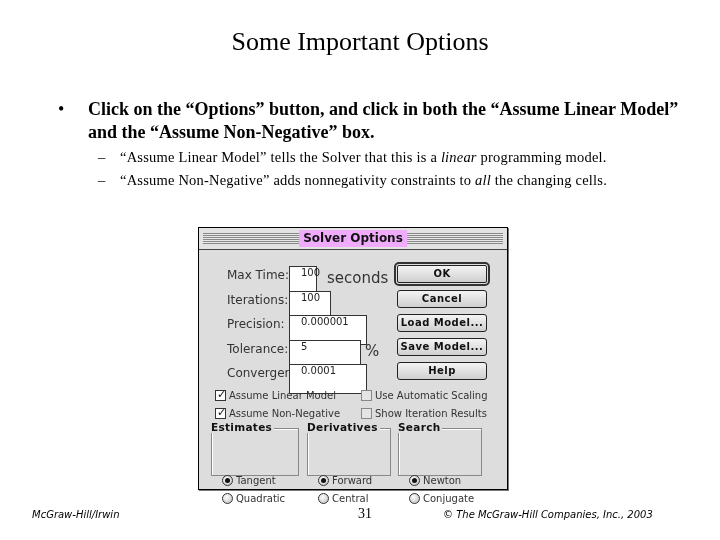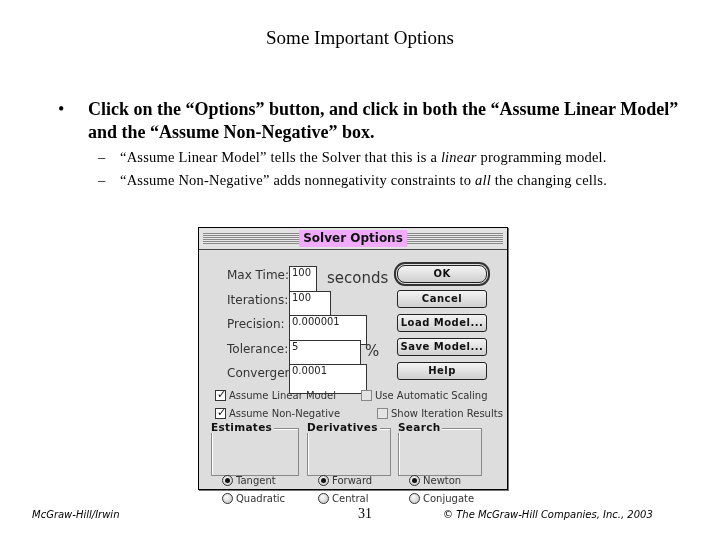--- a/index.html
+++ b/index.html
@@ -1,21 +1,21 @@
 <!DOCTYPE html>
 <html><head>
   <meta charset="utf-8">
   <style>
     * { box-sizing: border-box; margin: 0; padding: 0; }
     html, body { width: 720px; height: 540px; background: #ffffff; overflow: hidden; }
     body { position: relative; font-family: "Liberation Serif", serif; color: #000; }
 
     .slide-title {
       position: absolute; left: 0; top: 27px; width: 720px;
-      text-align: center; font-size: 19px; font-family: "Liberation Serif", serif;
+      text-align: center; font-size: 26px; font-family: "Liberation Serif", serif;
     }
 
     .bullet-main {
       position: absolute; left: 58px; top: 98px; width: 640px;
       font-size: 18px; font-weight: bold; line-height: 23px;
     }
     .bullet-main .dot { position: absolute; left: 0; top: 0; font-weight: normal; }
     .bullet-main .text { position: absolute; left: 30px; top: 0; width: 600px; }
 
     .sub-bullet {
@@ -44,33 +44,33 @@
     }
     .titlebar .title {
       position: absolute; left: 50%; top: 2px; transform: translateX(-50%);
       background: #f0abfc; padding: 0 4px; font-weight: bold; font-size: 12px;
       line-height: 17px; color: #111; white-space: nowrap;
     }
 
     .field-label { position: absolute; left: 28px; font-size: 12px; color: #333; }
     .field-input {
       position: absolute; left: 90px; height: 30px; background: #fff;
-      border: 1px solid #333; font-size: 10px; line-height: 12px; padding-left: 2px;
+      border: 1px solid #333; font-size: 10px; line-height: 12px; padding-left: 11px;
       color: #222; font-family: "DejaVu Sans", sans-serif;
     }
     .unit { position: absolute; font-size: 15px; color: #333; }
 
     .btn {
       position: absolute; left: 198px; width: 90px; height: 18px;
       background: linear-gradient(to bottom, #f4f4f4, #cfcfcf);
       border: 1px solid #222; border-radius: 3px;
       font-weight: bold; font-size: 10px; text-align: center; line-height: 16px;
       color: #111; letter-spacing: 0.5px;
     }
-    .btn.default { outline: 2px solid #333; outline-offset: 1px; border-radius: 8px; }
+    .btn.default { outline: 2px solid #333; outline-offset: 1px; border-radius: 2px; }
 
     .check {
       position: absolute; font-size: 10px; color: #333; white-space: nowrap;
     }
     .check .box {
       display: inline-block; width: 11px; height: 11px; border: 1px solid #333;
       background: #fff; vertical-align: -2px; margin-right: 3px; position: relative;
     }
     .check .box.off { background: #e4e4e4; border-color: #888; }
     .check .box .mark {
@@ -160,21 +160,21 @@
 
   <div class="check" style="left:16px;top:162px">
     <span class="box"><span class="mark">✓</span></span><span>Assume Linear Model</span>
   </div>
   <div class="check" style="left:16px;top:180px">
     <span class="box"><span class="mark">✓</span></span><span>Assume Non-Negative</span>
   </div>
   <div class="check" style="left:162px;top:162px">
     <span class="box off"></span><span>Use Automatic Scaling</span>
   </div>
-  <div class="check" style="left:178px;top:180px">
+  <div class="check" style="left:162px;top:180px">
     <span class="box off"></span><span>Show Iteration Results</span>
   </div>
 
   <div class="group" style="left:12px;width:88px">
     <span class="legend">Estimates</span>
     <div class="radio" style="top:10px"><span class="dot on"></span><span>Tangent</span></div>
     <div class="radio" style="top:28px"><span class="dot"></span><span>Quadratic</span></div>
   </div>
   <div class="group" style="left:199px;width:84px">
     <span class="legend">Search</span>

